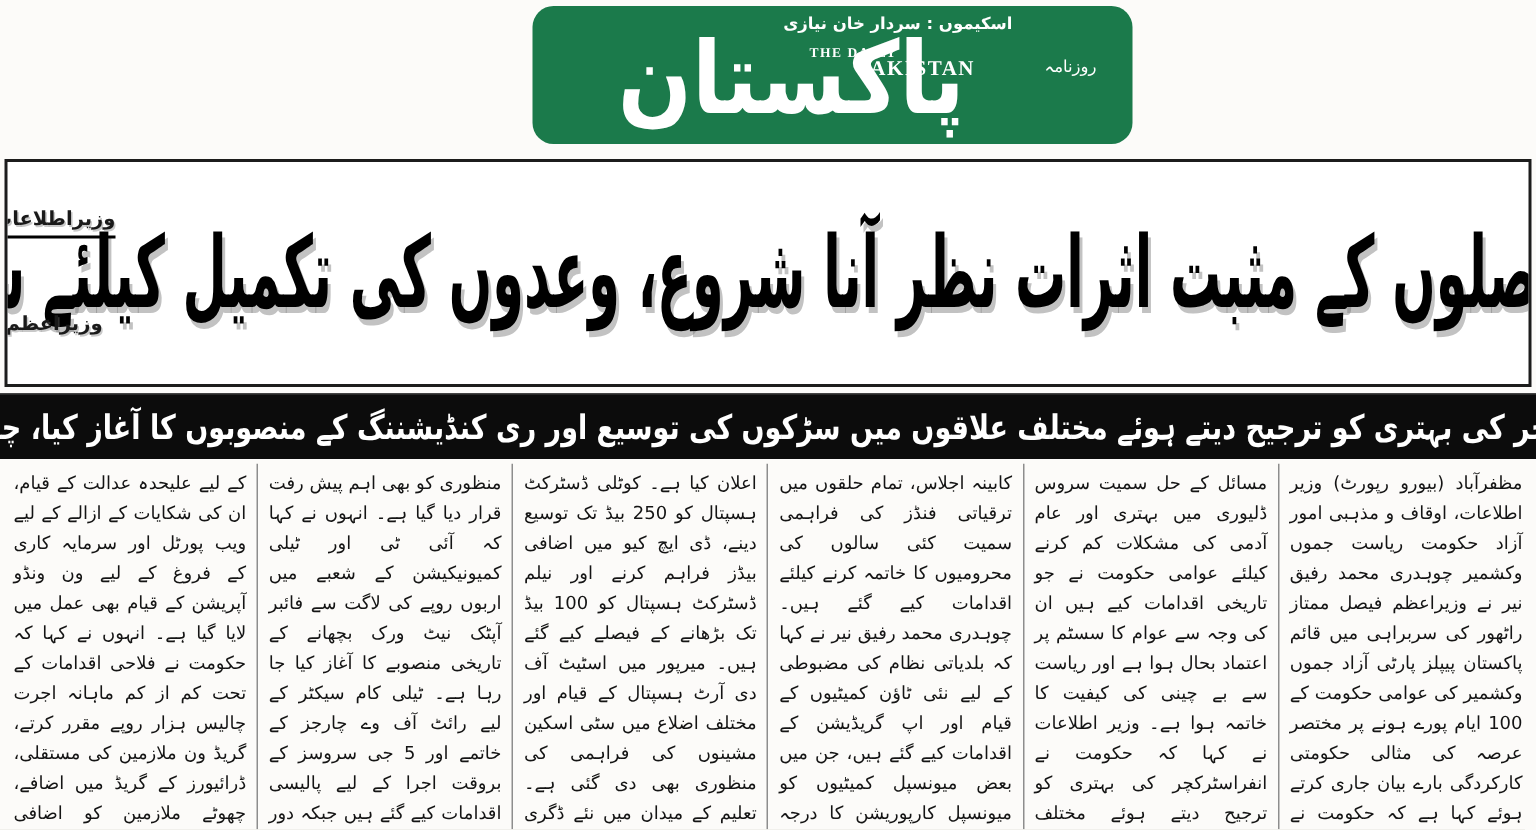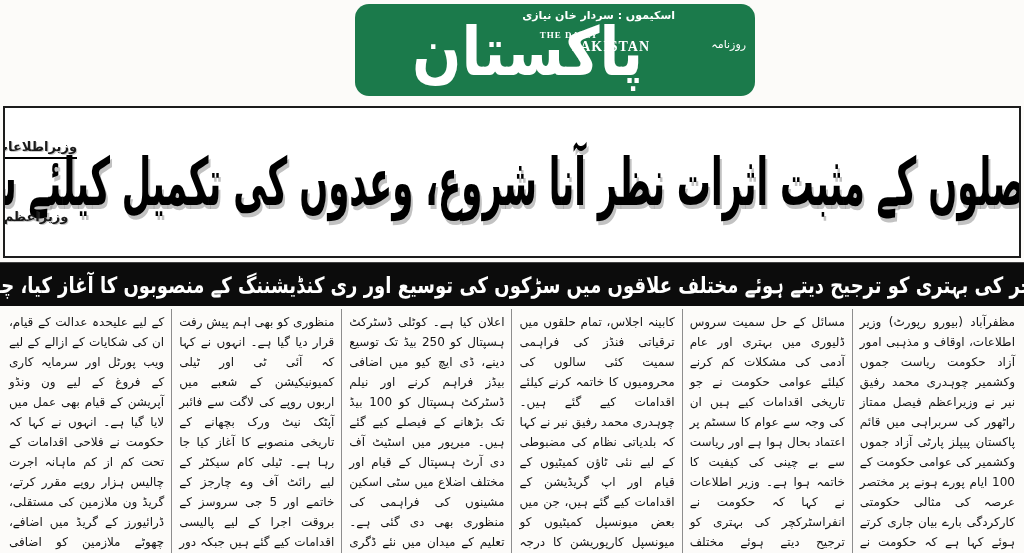--- a/index.html
+++ b/index.html
@@ -13,21 +13,21 @@
   .masthead{position:absolute;left:355px;top:4px;width:400px;height:92px;
     background:#1b7a4b;border-radius:14px;color:#fff;}
   .mh-founder{position:absolute;top:5px;right:80px;font-size:11px;font-weight:bold;direction:rtl;}
   .mh-eng{position:absolute;top:27px;right:105px;text-align:left;
     font-family:"Liberation Serif",serif;line-height:1.05;}
   .mh-eng .l1{font-size:9px;font-weight:bold;letter-spacing:1px;}
   .mh-eng .l2{font-size:14px;font-weight:bold;letter-spacing:1px;margin-left:32px;}
   .mh-urdu{position:absolute;left:0;right:55px;top:4px;bottom:0;
     display:flex;align-items:center;justify-content:center;
     font-size:58px;font-weight:bold;direction:rtl;transform:scaleY(1.15);}
-  .mh-daily{position:absolute;top:34px;right:9px;font-size:11px;direction:rtl;}
+  .mh-daily{position:absolute;top:34px;right:24px;font-size:11px;direction:rtl;}
   
   .headline-box{position:absolute;left:3px;right:3px;top:106px;height:152px;
     background:#fff;border:2px solid #1c1c1c;box-shadow:0 0 0 1px #fff inset;
     display:flex;align-items:center;justify-content:center;overflow:hidden;}
   .headline-text{direction:rtl;white-space:nowrap;font-weight:bold;color:#000;
     font-size:34px;transform:scaleY(1.95);letter-spacing:-1px;
     text-shadow:2px 2px 0 rgba(120,120,120,.45);}
   .attribution{position:absolute;left:5px;top:6px;bottom:6px;width:52px;
     display:flex;flex-direction:column;justify-content:space-around;align-items:center;
     direction:rtl;font-weight:bold;font-size:13px;text-align:center;line-height:1.25;

